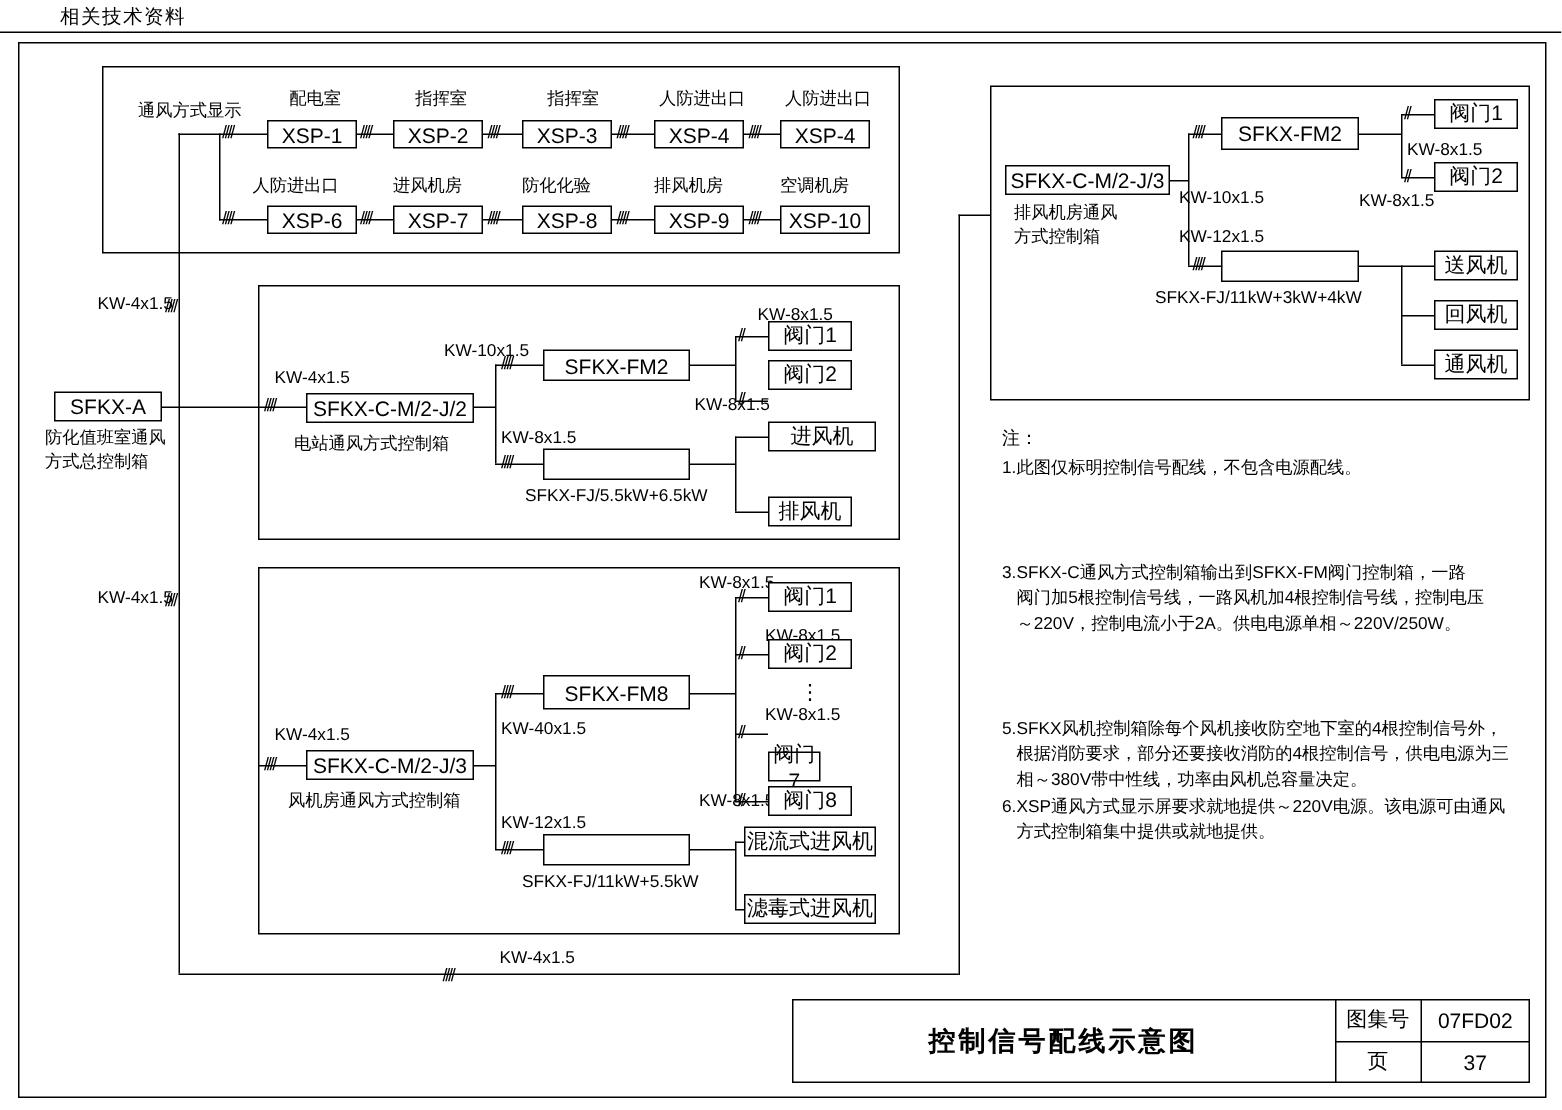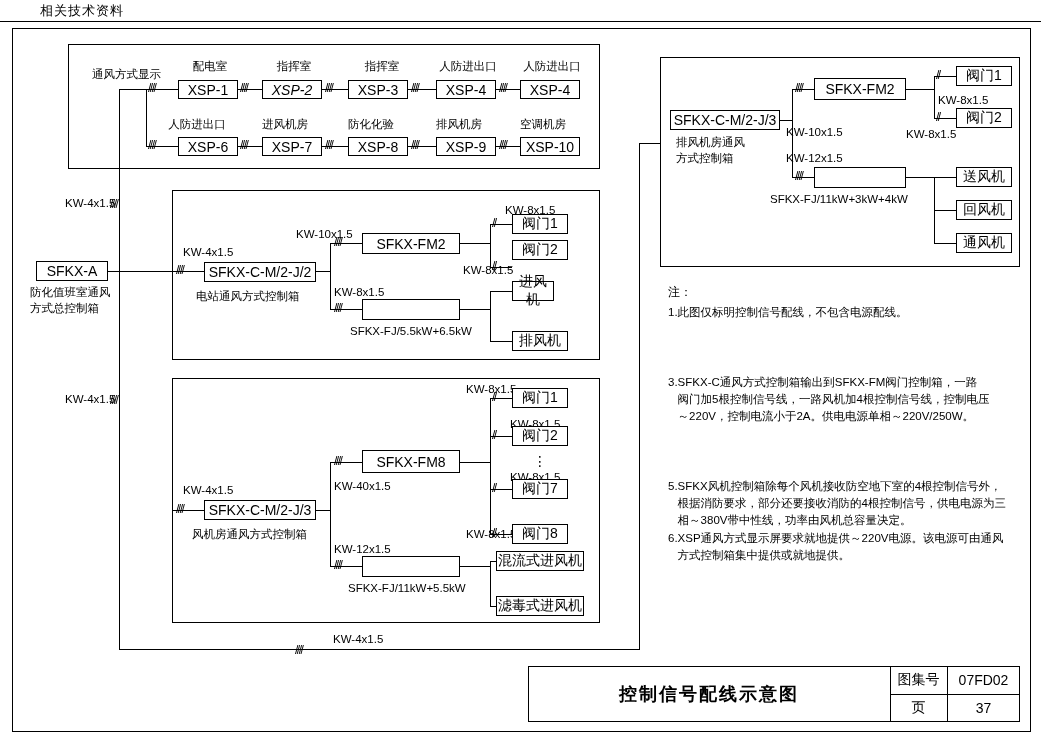--- a/index.html
+++ b/index.html
@@ -34,21 +34,21 @@
 
   <div class="lbl" style="left:92px;top:68px;">通风方式显示</div>
 
   <div class="lbl ctr" style="left:176px;top:60px;width:68px;height:14px;">配电室</div>
   <div class="lbl ctr" style="left:260px;top:60px;width:68px;height:14px;">指挥室</div>
   <div class="lbl ctr" style="left:348px;top:60px;width:68px;height:14px;">指挥室</div>
   <div class="lbl ctr" style="left:427px;top:60px;width:82px;height:14px;">人防进出口</div>
   <div class="lbl ctr" style="left:511px;top:60px;width:82px;height:14px;">人防进出口</div>
 
   <div class="box ctr small" style="left:178px;top:80px;width:60px;height:19px;">XSP-1</div>
-  <div class="box ctr small" style="left:262px;top:80px;width:60px;height:19px;font-style:italic;">XSP-2</div>
+  <div class="box ctr small" style="left:262px;top:80px;width:60px;height:19px;">XSP-2</div>
   <div class="box ctr small" style="left:348px;top:80px;width:60px;height:19px;">XSP-3</div>
   <div class="box ctr small" style="left:436px;top:80px;width:60px;height:19px;">XSP-4</div>
   <div class="box ctr small" style="left:520px;top:80px;width:60px;height:19px;">XSP-4</div>
 
   <div class="h" style="left:146px;top:89px;width:32px;"></div>
   <div class="h" style="left:238px;top:89px;width:24px;"></div>
   <div class="h" style="left:322px;top:89px;width:26px;"></div>
   <div class="h" style="left:408px;top:89px;width:28px;"></div>
   <div class="h" style="left:496px;top:89px;width:24px;"></div>
 
@@ -135,21 +135,21 @@
   <div class="h" style="left:330px;top:309px;width:32px;"></div>
   <div class="lbl" style="left:334px;top:286px;">KW-8x1.5</div>
   <div class="slash" style="left:334px;top:302px;">////</div>
   <div class="box ctr small" style="left:362px;top:299px;width:98px;height:21px;"></div>
   <div class="lbl" style="left:350px;top:325px;">SFKX-FJ/5.5kW+6.5kW</div>
 
   <div class="h" style="left:460px;top:309px;width:30px;"></div>
   <div class="v" style="left:490px;top:291px;height:50px;"></div>
   <div class="h" style="left:490px;top:291px;width:22px;"></div>
   <div class="h" style="left:490px;top:341px;width:22px;"></div>
-  <div class="box ctr small" style="left:512px;top:281px;width:42px;height:20px;">进风机</div>
+  <div class="box ctr small" style="left:512px;top:281px;width:72px;height:20px;">进风机</div>
   <div class="box ctr small" style="left:512px;top:331px;width:56px;height:20px;">排风机</div>
 
   <div class="box" style="left:172px;top:378px;width:428px;height:245px;"></div>
 
   <div class="lbl" style="left:183px;top:484px;">KW-4x1.5</div>
   <div class="h" style="left:172px;top:510px;width:36px;"></div>
   <div class="slash" style="left:176px;top:503px;">////</div>
   <div class="box ctr small" style="left:204px;top:500px;width:112px;height:20px;">SFKX-C-M/2-J/3</div>
   <div class="lbl" style="left:192px;top:528px;">风机房通风方式控制箱</div>
 
@@ -173,21 +173,21 @@
   <div class="slash" style="left:492px;top:527px;">//</div>
 
   <div class="lbl" style="left:466px;top:383px;">KW-8x1.5</div>
   <div class="lbl" style="left:510px;top:418px;">KW-8x1.5</div>
   <div class="lbl" style="left:510px;top:471px;">KW-8x1.5</div>
   <div class="lbl" style="left:466px;top:528px;">KW-8x1.5</div>
 
   <div class="box ctr small" style="left:512px;top:388px;width:56px;height:20px;">阀门1</div>
   <div class="box ctr small" style="left:512px;top:426px;width:56px;height:20px;">阀门2</div>
   <div class="lbl ctr" style="left:512px;top:450px;width:56px;height:22px;font-size:14px;">⋮</div>
-  <div class="box ctr small" style="left:512px;top:479px;width:56px;height:20px;">阀门7</div>
+  <div class="box ctr small" style="left:512px;top:501px;width:35px;height:20px;">阀门7</div>
   <div class="box ctr small" style="left:512px;top:524px;width:56px;height:20px;">阀门8</div>
 
   <div class="h" style="left:330px;top:566px;width:32px;"></div>
   <div class="lbl" style="left:334px;top:543px;">KW-12x1.5</div>
   <div class="slash" style="left:334px;top:559px;">////</div>
   <div class="box ctr small" style="left:362px;top:556px;width:98px;height:21px;"></div>
   <div class="lbl" style="left:348px;top:582px;">SFKX-FJ/11kW+5.5kW</div>
 
   <div class="h" style="left:460px;top:566px;width:30px;"></div>
   <div class="v" style="left:490px;top:561px;height:45px;"></div>

